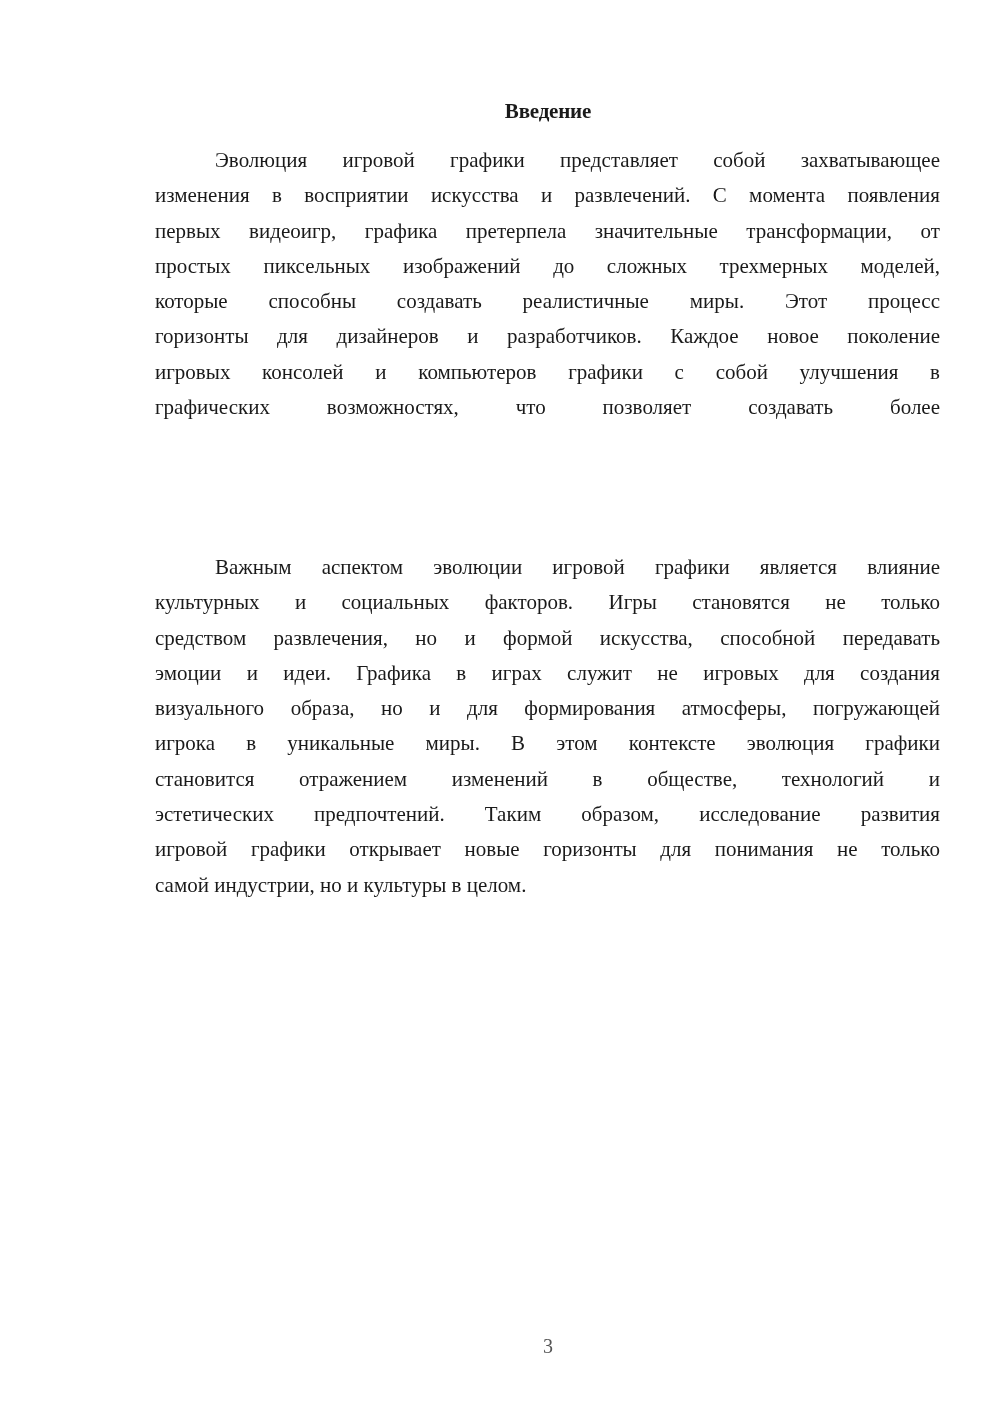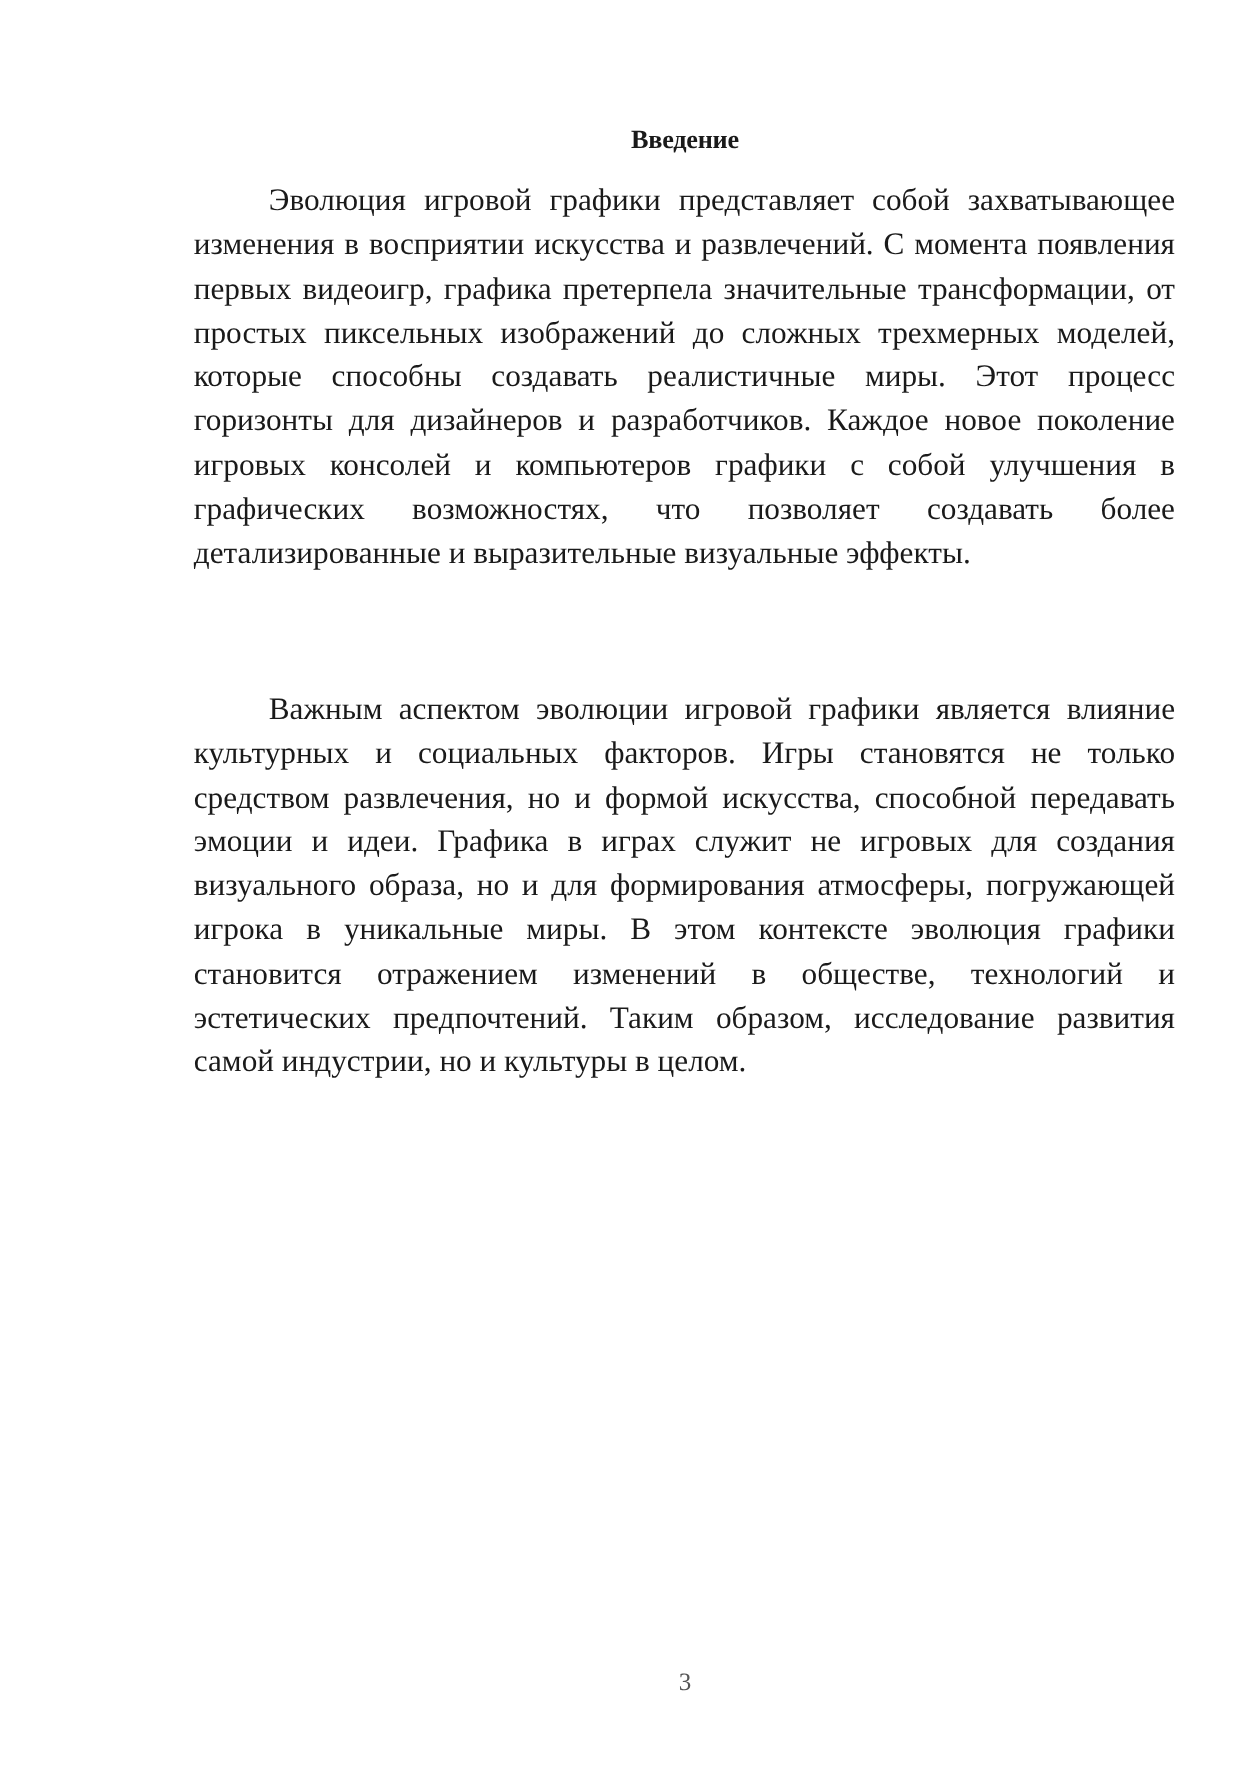--- a/index.html
+++ b/index.html
@@ -31,21 +31,21 @@
       text-align: center;
       font-weight: bold;
       font-size: 21px;
       line-height: 28px;
       letter-spacing: -0.2px;
     }
     .para {
       position: absolute;
       left: 143px;
       width: 785px;
-      font-size: 25px;
+      font-size: 21px;
     }
     .para .line {
       height: 35.3px;
       line-height: 35.3px;
       white-space: nowrap;
       text-align: justify;
       text-align-last: justify;
       overflow: visible;
     }
     .para .line.first {
@@ -76,30 +76,30 @@
 
   <div class="para" id="para1">
     <div class="line first">Эволюция игровой графики представляет собой захватывающее</div>
     <div class="line">изменения в восприятии искусства и развлечений. С момента появления</div>
     <div class="line">первых видеоигр, графика претерпела значительные трансформации, от</div>
     <div class="line">простых пиксельных изображений до сложных трехмерных моделей,</div>
     <div class="line">которые способны создавать реалистичные миры. Этот процесс</div>
     <div class="line">горизонты для дизайнеров и разработчиков. Каждое новое поколение</div>
     <div class="line">игровых консолей и компьютеров графики с собой улучшения в</div>
     <div class="line">графических возможностях, что позволяет создавать более</div>
-    <div class="line last">детализированные и выразительные визуальные эффекты.</div>
   </div>
 
   <div class="para" id="para2">
     <div class="line first">Важным аспектом эволюции игровой графики является влияние</div>
     <div class="line">культурных и социальных факторов. Игры становятся не только</div>
     <div class="line">средством развлечения, но и формой искусства, способной передавать</div>
     <div class="line">эмоции и идеи. Графика в играх служит не игровых для создания</div>
     <div class="line">визуального образа, но и для формирования атмосферы, погружающей</div>
     <div class="line">игрока в уникальные миры. В этом контексте эволюция графики</div>
     <div class="line">становится отражением изменений в обществе, технологий и</div>
     <div class="line">эстетических предпочтений. Таким образом, исследование развития</div>
+    <div class="line">игровой графики открывает новые горизонты для понимания не только</div>
     <div class="line last">самой индустрии, но и культуры в целом.</div>
   </div>
 
   <div class="page-number">3</div>
 
 </div>
 
 </body></html>

